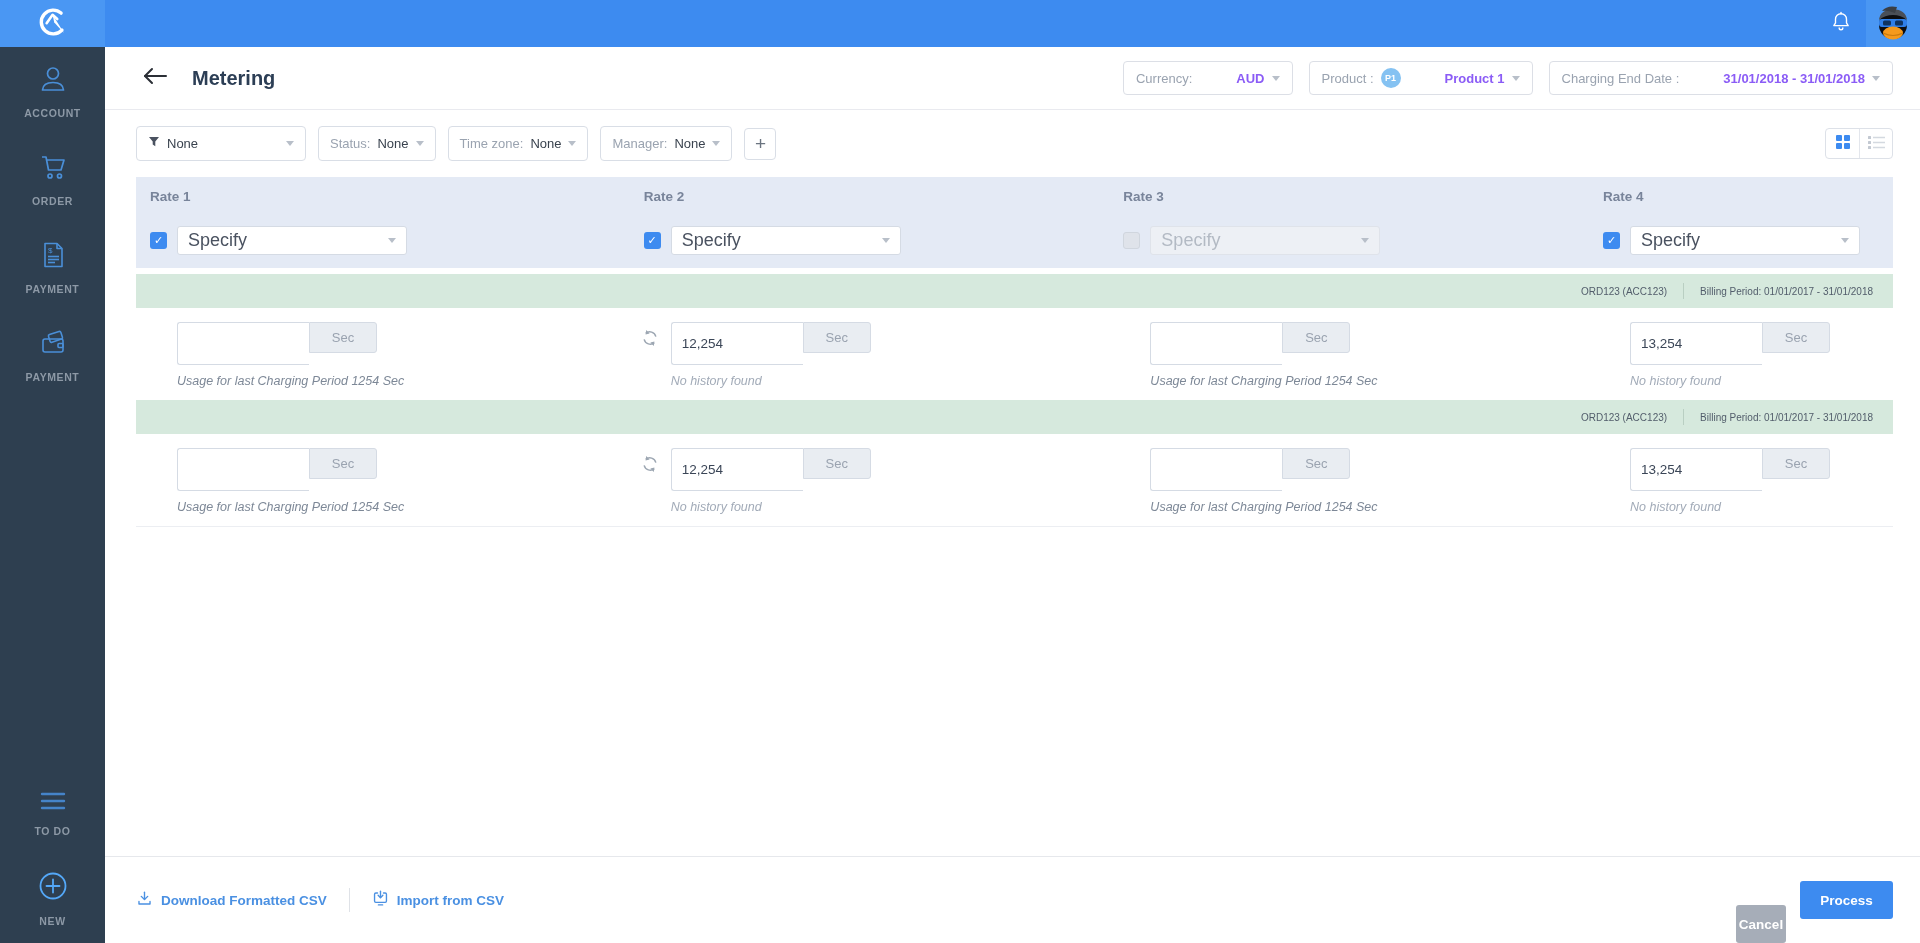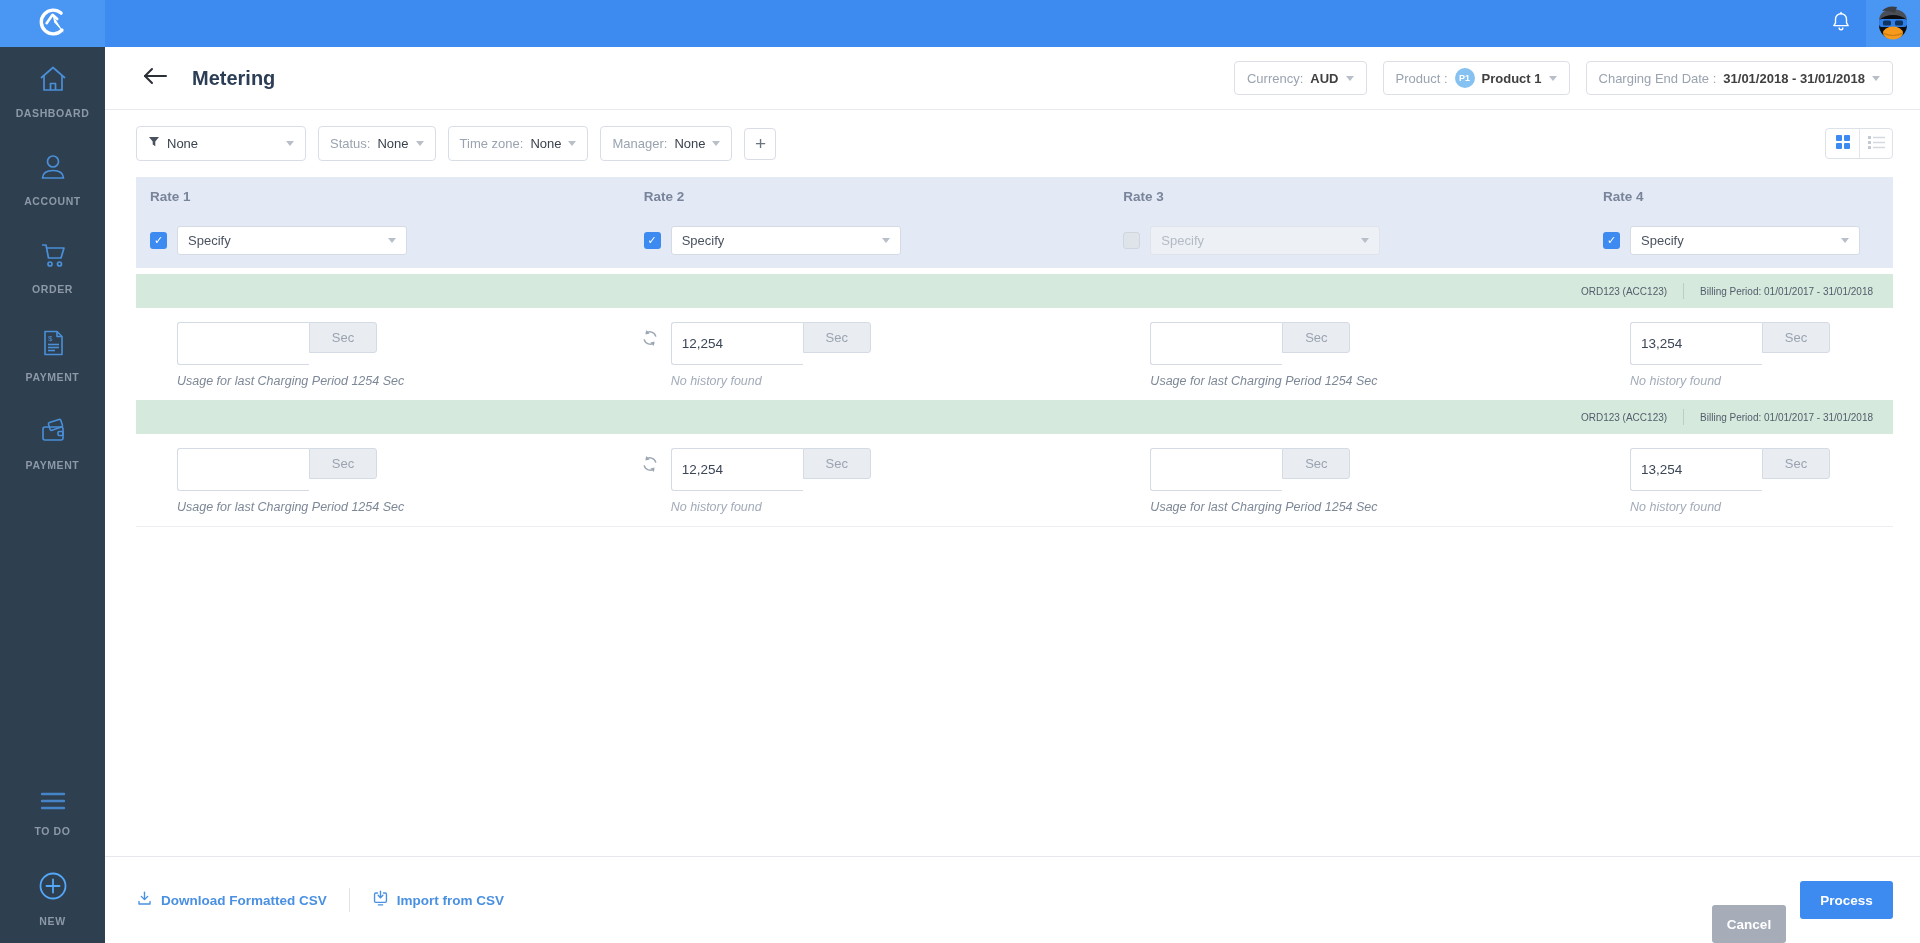--- a/index.html
+++ b/index.html
@@ -32,21 +32,21 @@
 
   .page-header { height:63px; flex:0 0 63px; border-bottom:1px solid #e9eaef;
     display:flex; align-items:center; padding:0 27px 0 37px; }
   .back-btn { width:26px; height:26px; display:flex; align-items:center; cursor:pointer; }
   .page-title { margin-left:24px; font-size:20px; font-weight:600; color:#2c3e55; }
   .header-pills { margin-left:auto; display:flex; gap:16px; }
   .pill { height:34px; border:1px solid #dcdfe6; border-radius:4px; background:#fff;
     display:flex; align-items:center; gap:7px; padding:0 12px; font-size:13px;
     cursor:pointer; }
   .pill .plabel { color:#9aa3b0; }
-  .pill .pvalue { color:#404040; font-weight:600; }
+  .pill .pvalue { color:#8b5cf6; font-weight:600;margin-left:37px; }
   .badge { width:20px; height:20px; border-radius:50%; background:#85c2f2;
     color:#fff; font-size:9px; font-weight:bold; display:flex; align-items:center;
     justify-content:center; }
   .caret { width:0; height:0; border-left:4.5px solid transparent;
     border-right:4.5px solid transparent; border-top:5px solid #b8bfc9; }
 
   
   .filter-row { flex:0 0 67px; display:flex; align-items:center; gap:12px;
     padding:0 27px 0 31px; }
   .f-box { height:35px; border:1px solid #d9dee6; border-radius:4px; background:#fff;
@@ -73,21 +73,21 @@
   .th-col .rate-label { font-size:13.5px; font-weight:bold; color:#78849a;
     margin-bottom:22px; }
   .th-controls { display:flex; align-items:center; gap:10px; }
   .cb { width:17px; height:17px; border-radius:3px; flex:0 0 17px; cursor:pointer; }
   .cb.on { background:#3d8bf0; color:#fff; font-size:11px; line-height:17px;
     text-align:center; }
   .cb.on::after { content:"\2713"; }
   .cb.off { background:#dfe3ea; border:1px solid #d0d6de; cursor:default; }
   .dropdown { width:230px; height:29px; background:#fff; border:1px solid #d5dbe4;
     border-radius:3px; display:flex; align-items:center; justify-content:space-between;
-    padding:0 10px; font-size:13px; color:#4a5260; cursor:pointer; }
+    padding:0 10px; font-size:18px; color:#4a5260; cursor:pointer; }
   .dropdown.disabled { background:#edf0f5; color:#b3bac4; border-color:#dfe3ea;
     cursor:default; }
 
   .group-header { height:34px; background:#d6e9dd; display:flex; align-items:center;
     justify-content:flex-end; gap:16px; padding-right:20px; font-size:10px;
     color:#525d6b; }
   .gh-divider { width:1px; height:16px; background:#b9cfc2; }
 
   .data-row { padding:14px 0 12px; background:#fff; }
   .d-cell { padding-left:41px; position:relative; }
@@ -109,21 +109,21 @@
   .records-line { margin:0 0 30px 31px; font-size:13.5px; color:#55606e; }
   .records-line .link { color:#3d8bf0; font-weight:bold; cursor:pointer; }
 
   .actionbar { flex:0 0 58px; border-top:1px solid #e6e8ec; display:flex;
     align-items:center; padding:0 27px 0 31px; background:#fff; }
   .csv-link { display:flex; align-items:center; gap:8px; color:#4a90e2;
     font-size:13.5px; font-weight:600; cursor:pointer; }
   .ab-divider { width:1px; height:24px; background:#dfe2e7; margin:0 22px; }
   .btn { height:38px; border:none; border-radius:3px; color:#fff; font-size:13.5px;
     font-weight:bold; font-family:"Liberation Sans", sans-serif; cursor:pointer; }
-  .btn.cancel { width:74px; background:#a6adb8; margin-left:auto;margin-top:48px; }
+  .btn.cancel { width:50px; background:#a6adb8; margin-left:auto;margin-top:48px; }
   .btn.process { width:93px; background:#3d8bf0; margin-left:14px; }
 </style>
 </head>
 <body>
 
 <div class="topbar">
   <div class="logo-cell">
     <span>
       <svg width="34" height="34" viewBox="0 0 40 40">
         <path d="M29.5 9.5 A14 14 0 1 0 30.5 29.5" fill="none" stroke="#fff" stroke-width="4" stroke-linecap="round"></path>
@@ -152,30 +152,20 @@
         <rect x="10" y="18.5" width="8" height="5" rx="1.5" fill="#10335f"></rect>
         <rect x="22" y="18.5" width="8" height="5" rx="1.5" fill="#10335f"></rect>
         <ellipse cx="20" cy="31" rx="10" ry="6.5" fill="#f59a1d"></ellipse>
         <path d="M10 31 Q20 36 30 31" stroke="#c97a0e" stroke-width="1.2" fill="none"></path>
       </svg>
     </span>
   </div>
 </div>
 
 <div class="sidebar">
-  <div class="side-item">
-    <span>
-      <svg width="32" height="30" viewBox="0 0 32 30" fill="none" stroke="#4a8fd8" stroke-width="1.7" stroke-linejoin="round">
-        <path d="M4 14 L16 3.5 L28 14"></path>
-        <path d="M7 12 V26 H25 V12"></path>
-        <path d="M13.5 26 V19.5 H18.5 V26"></path>
-      </svg>
-    </span>
-    <span class="lbl">DASHBOARD</span>
-  </div>
   <div class="side-item">
     <span>
       <svg width="32" height="30" viewBox="0 0 32 30" fill="none" stroke="#4a8fd8" stroke-width="1.7">
         <circle cx="16" cy="9.5" r="5.5"></circle>
         <path d="M5.5 26 Q6 18.5 16 18.5 Q26 18.5 26.5 26 Z" stroke-linejoin="round"></path>
       </svg>
     </span>
     <span class="lbl">ACCOUNT</span>
   </div>
   <div class="side-item">

